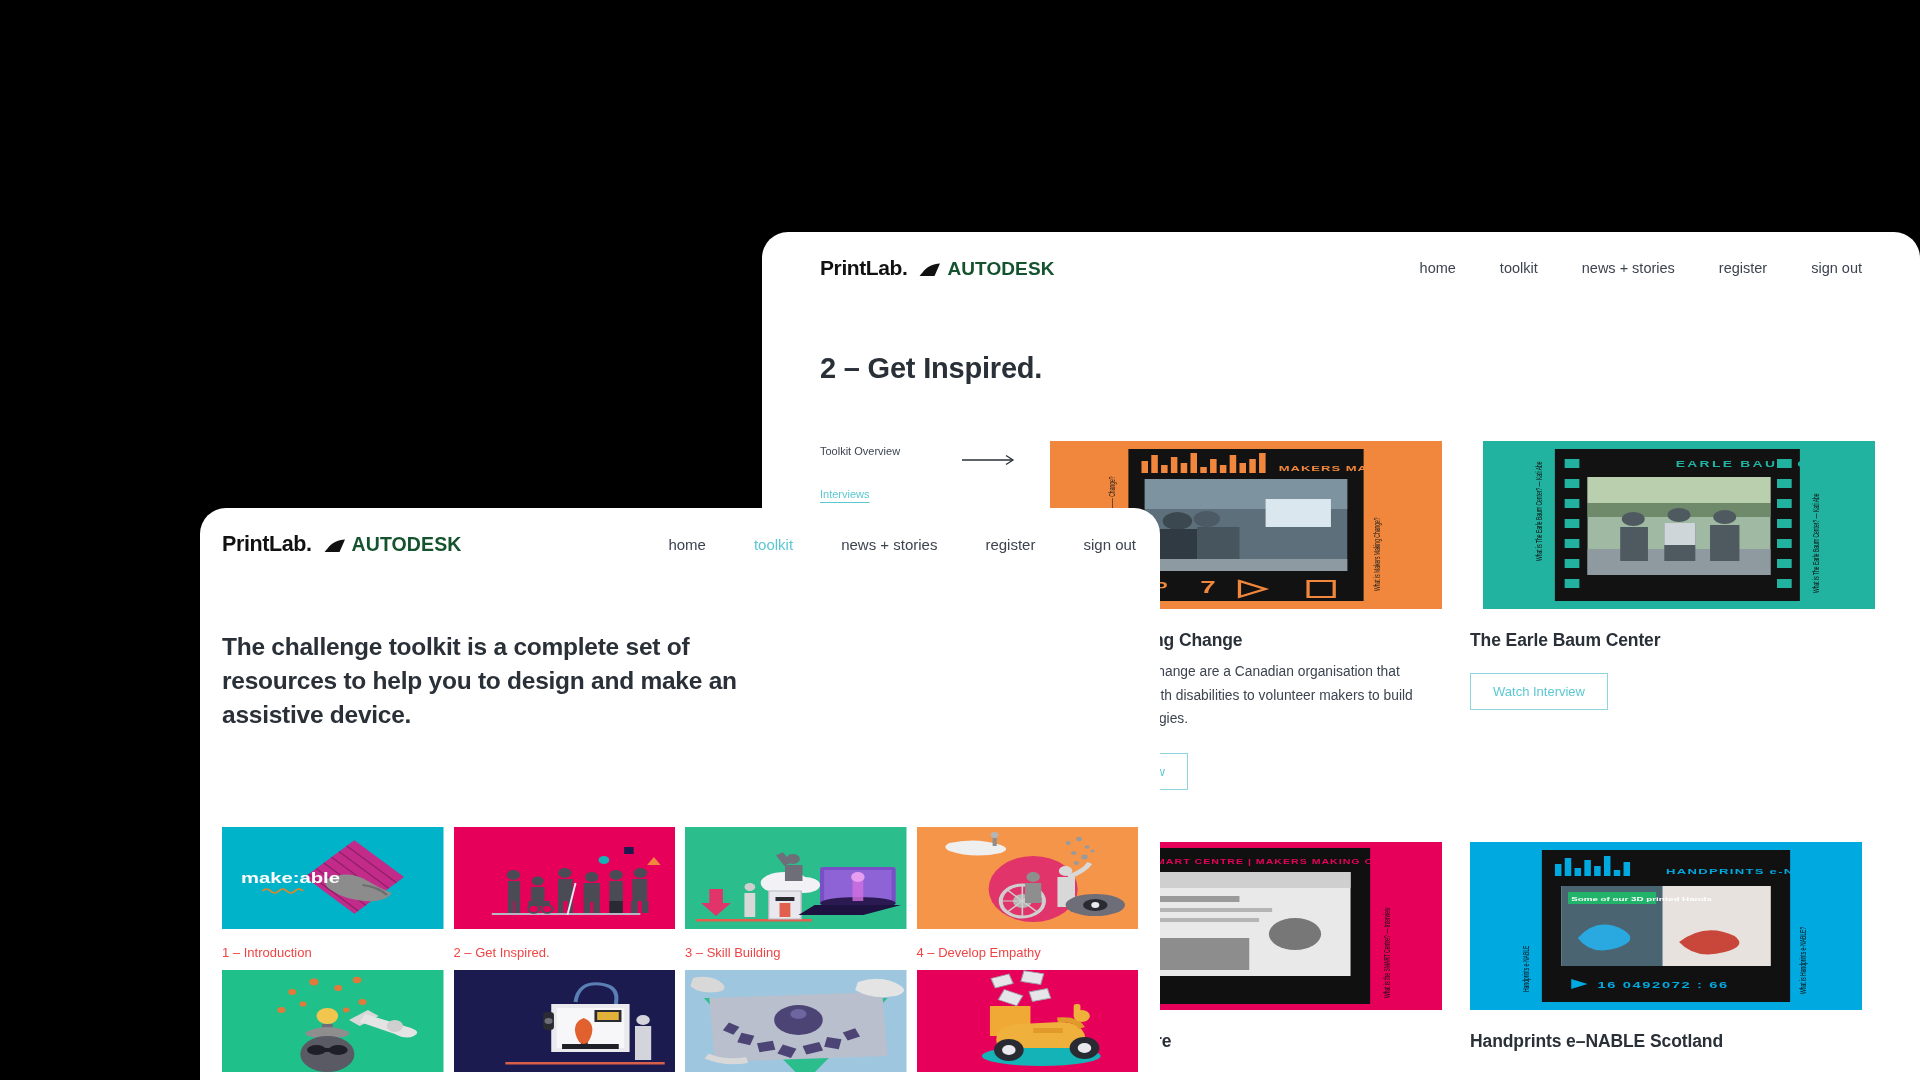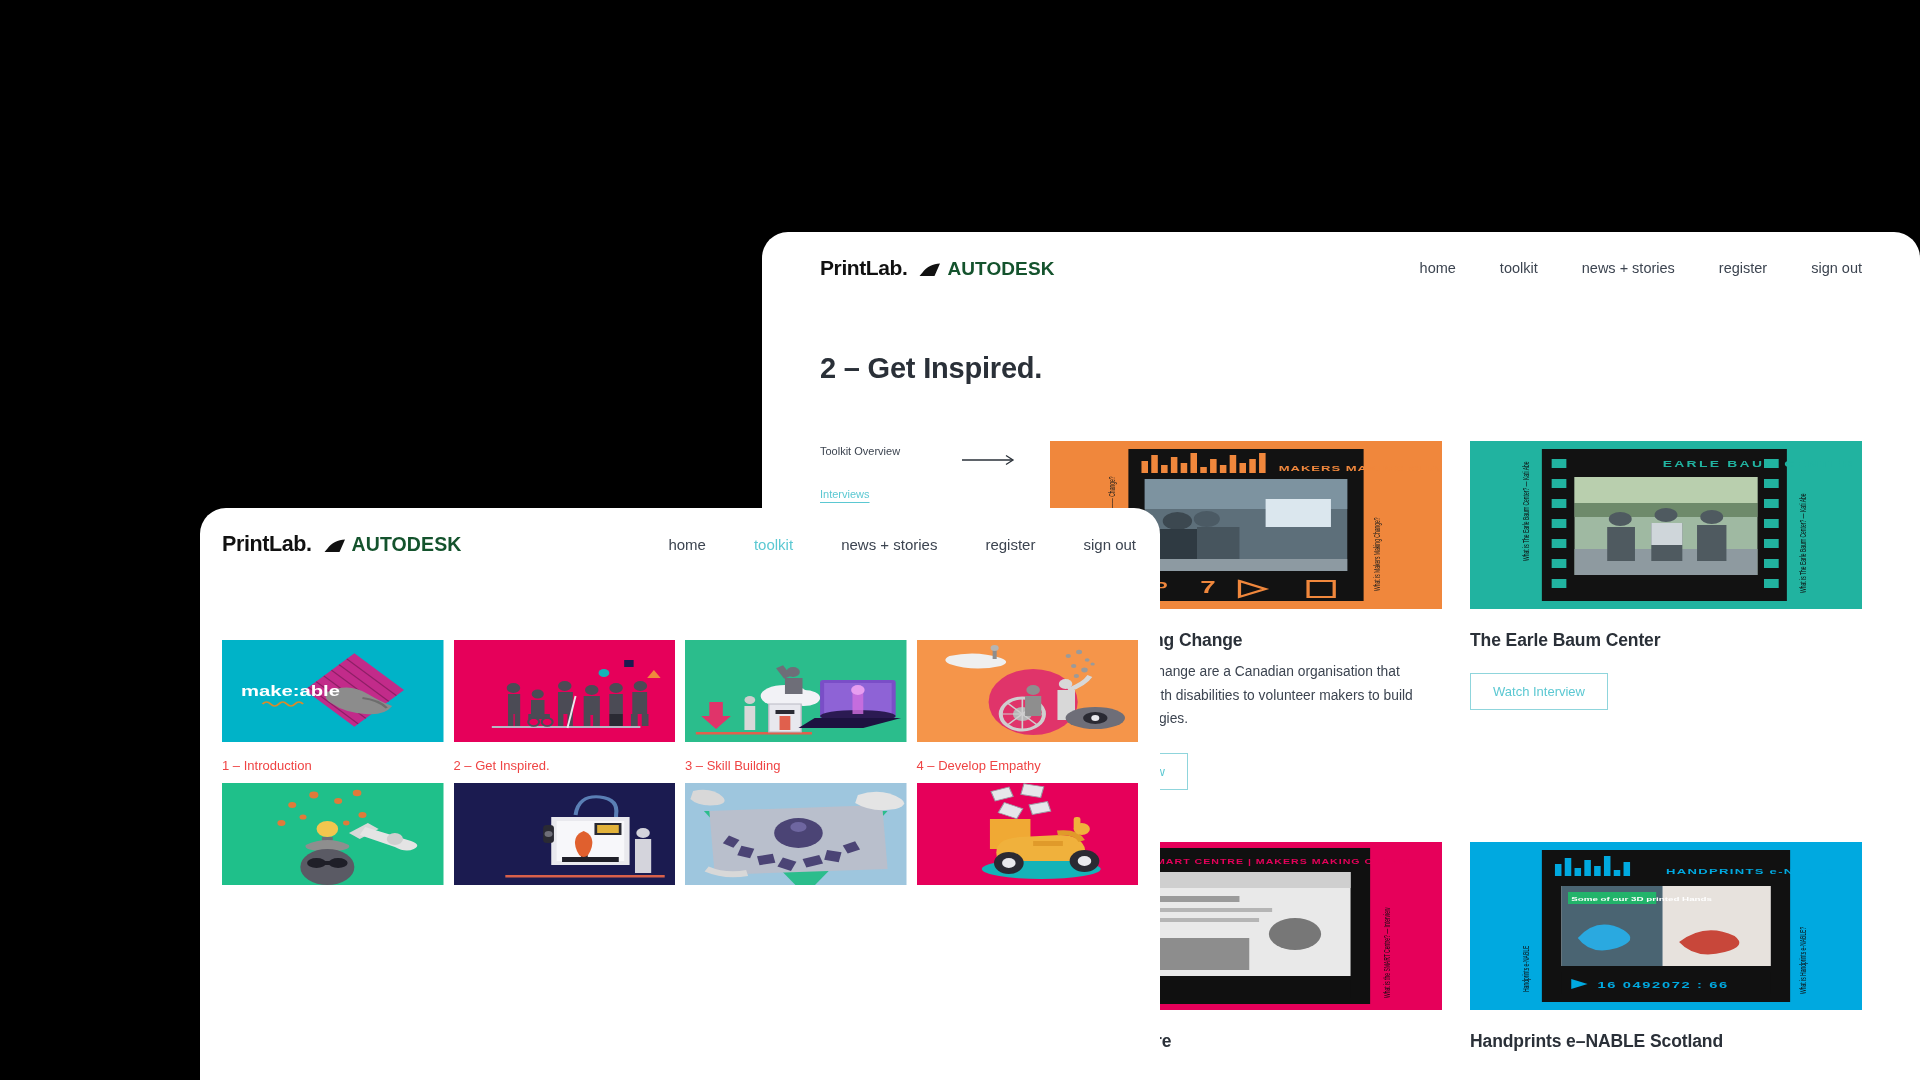--- a/index.html
+++ b/index.html
@@ -129,21 +129,21 @@
 
   
   .front-body { padding: 0 22px; }
   .lede {
     margin-top: 50px;
     font-size: 24.5px; font-weight: 700; color: #2a3038;
     line-height: 1.38; letter-spacing: -0.25px;
     max-width: 580px;
   }
   .toolkit-grid {
-    margin-top: 60px;
+    margin-top: 96px;
     display: grid;
     grid-template-columns: repeat(4, 1fr);
     column-gap: 22px;
     row-gap: 38px;
     gap: 10px;
   }
   .tk-thumb { width: 100%; height: 102px; position: relative; overflow: hidden; }
   .tk-label {
     font-size: 13px; color: #ef4444; margin-top: 16px;
     white-space: nowrap;
@@ -227,21 +227,21 @@
                   <text transform="translate(40,96) rotate(-90)" fill="#1d1d1d" font-family="Liberation Sans, sans-serif" font-size="5">Kristina Mak —— Change?</text>
                   <text transform="translate(202,150) rotate(-90)" fill="#1d1d1d" font-family="Liberation Sans, sans-serif" font-size="5">What is Makers Making Change?</text>
                 </svg>
               </div>
               <div class="card-title">Makers Making Change</div>
               <div class="card-desc">Makers Making Change are a Canadian organisation that connect people with disabilities to volunteer makers to build assistive technologies.</div>
               <a class="btn-outline" href="#">Watch Interview</a>
             </div>
 
             <div class="card">
-              <div class="thumb" style="background:#0ea5e9;">
+              <div class="thumb" style="background:#0ea5e9;margin-left:13px;">
                 <svg class="ill-svg" viewBox="0 0 240 168" preserveAspectRatio="none" aria-hidden="true">
                   <rect x="0" y="0" width="240" height="168" fill="#21b3a0"></rect>
                   <rect x="44" y="8" width="150" height="152" fill="#121212"></rect>
                   <g fill="#21b3a0">
                     <rect x="50" y="18" width="9" height="9"></rect>
                       <rect x="50" y="38" width="9" height="9"></rect>
                     <rect x="50" y="58" width="9" height="9"></rect>
                       <rect x="50" y="78" width="9" height="9"></rect>
                     <rect x="50" y="98" width="9" height="9"></rect>
                       <rect x="50" y="118" width="9" height="9"></rect>
@@ -359,20 +359,21 @@
       <nav class="navlinks">
         <a class="navlink" href="#">home</a>
         <a class="navlink active" href="#">toolkit</a>
         <a class="navlink" href="#">news + stories</a>
         <a class="navlink" href="#">register</a>
         <a class="navlink" href="#">sign out</a>
       </nav>
     </div>
 
     <div class="front-body">
+      <h2 class="lede">The challenge toolkit is a complete set of resources to help you to design and make an assistive device.</h2>
 
       <div class="toolkit-grid">
 
         <div class="tk-card">
           <div class="tk-thumb">
             <svg class="ill-svg" viewBox="0 0 164 102" preserveAspectRatio="none" aria-hidden="true">
               <rect width="164" height="102" fill="#00b3c8"></rect>
               <g transform="translate(98,50) rotate(45)">
                 <rect x="-26" y="-26" width="52" height="52" fill="#c22b8a"></rect>
                 <g stroke="#8e1f66" stroke-width="1.1">

